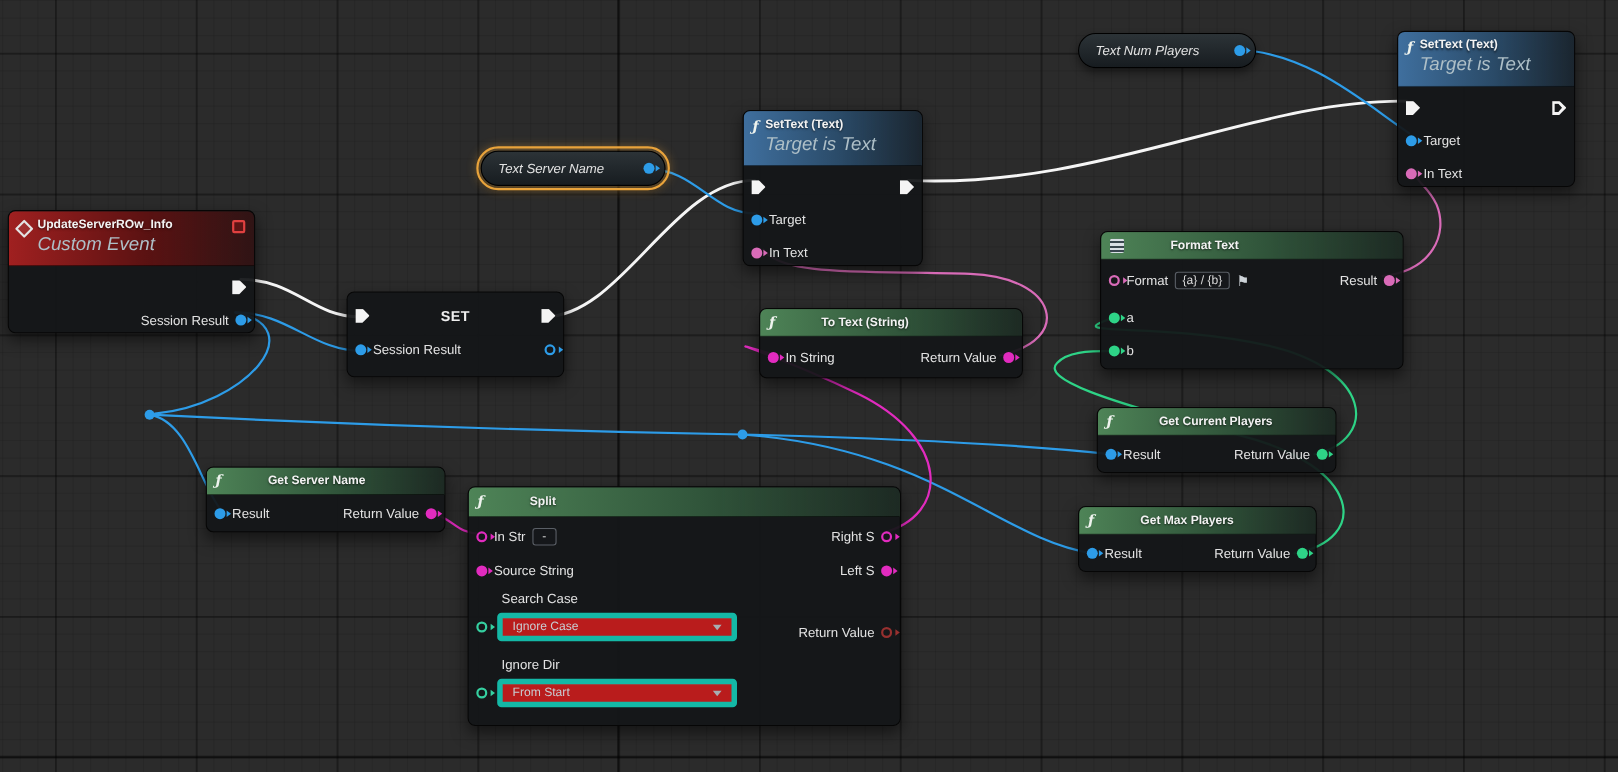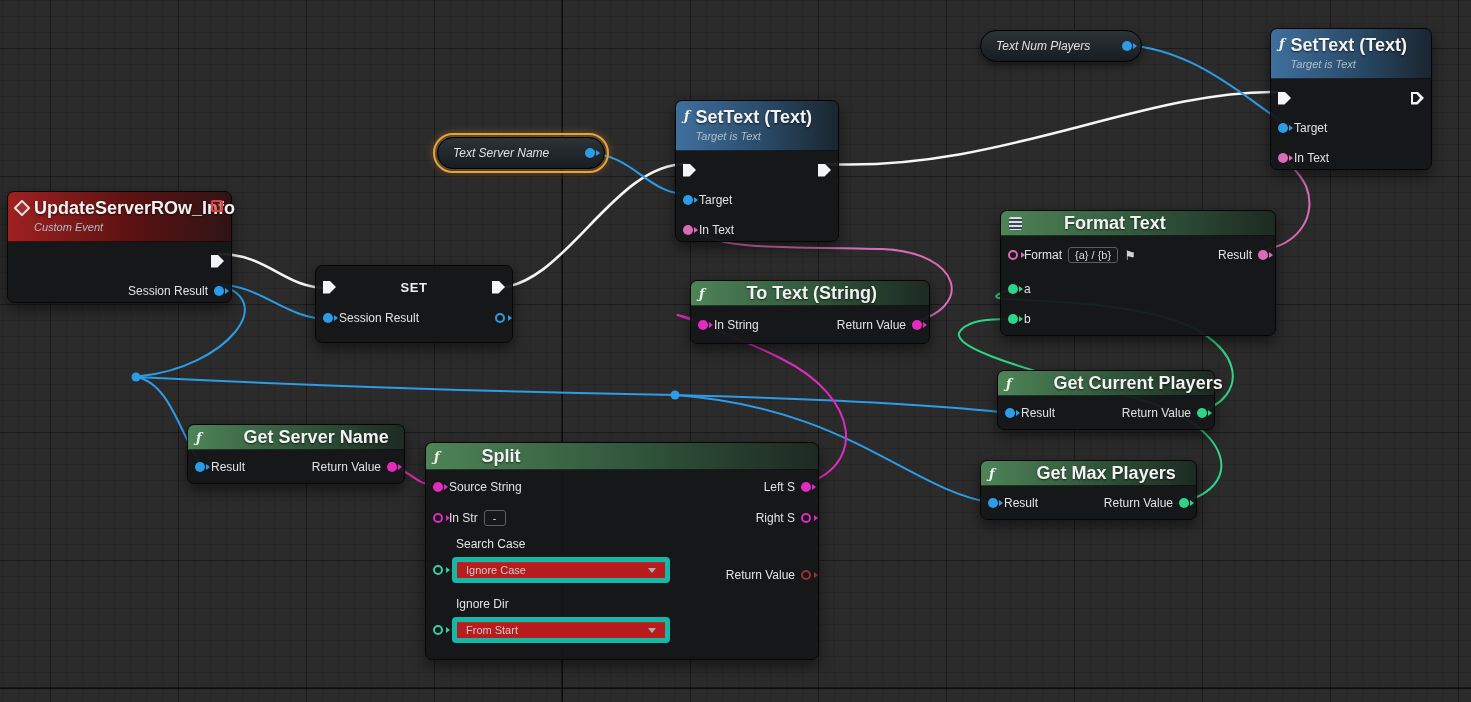--- a/index.html
+++ b/index.html
@@ -25,22 +25,22 @@
     position:absolute;background:rgba(20,22,24,.94);
     border:1px solid #060606;border-radius:7px;
     box-shadow:0 6px 14px rgba(0,0,0,.5);
     color:#d6d6d6;font-size:12px;
   }
   .hdr{display:flex;gap:6px;padding:0 8px;border-bottom:1px solid rgba(0,0,0,.55);
        border-radius:6px 6px 0 0;align-items:center;position:relative;}
   .hdr.single{height:24px;}
   .hdr.double{height:44px;align-items:flex-start;padding-top:5px;}
   .hcol{display:flex;flex-direction:column;line-height:1.3;}
-  .title{font-weight:700;font-size:18px;color:#f2f2f2;text-shadow:0 1px 2px rgba(0,0,0,.65);white-space:nowrap;}
-  .subtitle{font-style:italic;font-size:11px;color:#aebfc7;white-space:nowrap;}
+  .title{font-weight:700;font-size:11px;color:#f2f2f2;text-shadow:0 1px 2px rgba(0,0,0,.65);white-space:nowrap;}
+  .subtitle{font-style:italic;font-size:17px;color:#aebfc7;white-space:nowrap;}
   .hdr-event{background:linear-gradient(to right,#a02020,#5c1212 55%,rgba(70,18,18,.55));}
   .hdr-blue{background:linear-gradient(to right,#3f6f9e,#2a4a67 55%,rgba(32,50,66,.55));}
   .hdr-green{background:linear-gradient(to right,#4e8457,#30543a 55%,rgba(36,58,44,.55));gap:42px;}
 
   .f-icon{font-family:"DejaVu Serif",serif;font-style:italic;font-weight:700;
           color:#eef3ee;font-size:13px;line-height:1;}
   .hdr.double .f-icon{margin-top:3px;}
   .ev-icon{width:8px;height:8px;border:2px solid #e3e3e3;transform:rotate(45deg);
            border-radius:1px;margin-top:5px;flex:none;background:rgba(255,255,255,.08);}
   .delegate{position:absolute;right:8px;top:8px;width:8px;height:8px;
@@ -315,34 +315,34 @@
       </div>
     </div>
   </div>
 
   <div class="node" style="left:425px;top:442px;width:392px;height:216px">
     <div class="hdr hdr-green single" style="height:26px">
       <span class="f-icon">ƒ</span>
       <span class="title">Split</span>
     </div>
     <div class="body" style="padding-top:2px;position:relative">
-      <div class="row">
-        <span class="pin filled p-str"></span>
-        <span class="lbl">Source String</span>
-        <span class="spacer"></span>
-        <span class="lbl">Left S</span>
-        <span class="pin filled p-str"></span>
-      </div>
       <div class="row" style="height:32px">
         <span class="pin hollow p-str"></span>
         <span class="lbl">In Str</span>
         <span class="inbox">-</span>
         <span class="spacer"></span>
         <span class="lbl">Right S</span>
         <span class="pin hollow p-str"></span>
+      </div>
+      <div class="row">
+        <span class="pin filled p-str"></span>
+        <span class="lbl">Source String</span>
+        <span class="spacer"></span>
+        <span class="lbl">Left S</span>
+        <span class="pin filled p-str"></span>
       </div>
       <div class="row" style="position:absolute;right:0;top:90px;left:auto;width:auto">
         <span class="lbl">Return Value</span>
         <span class="pin hollow p-bool"></span>
       </div>
       <div>
         <div class="fg-label">Search Case</div>
         <div class="row" style="height:32px;gap:9px">
           <span class="pin hollow p-enum"></span>
           <span class="dd">

